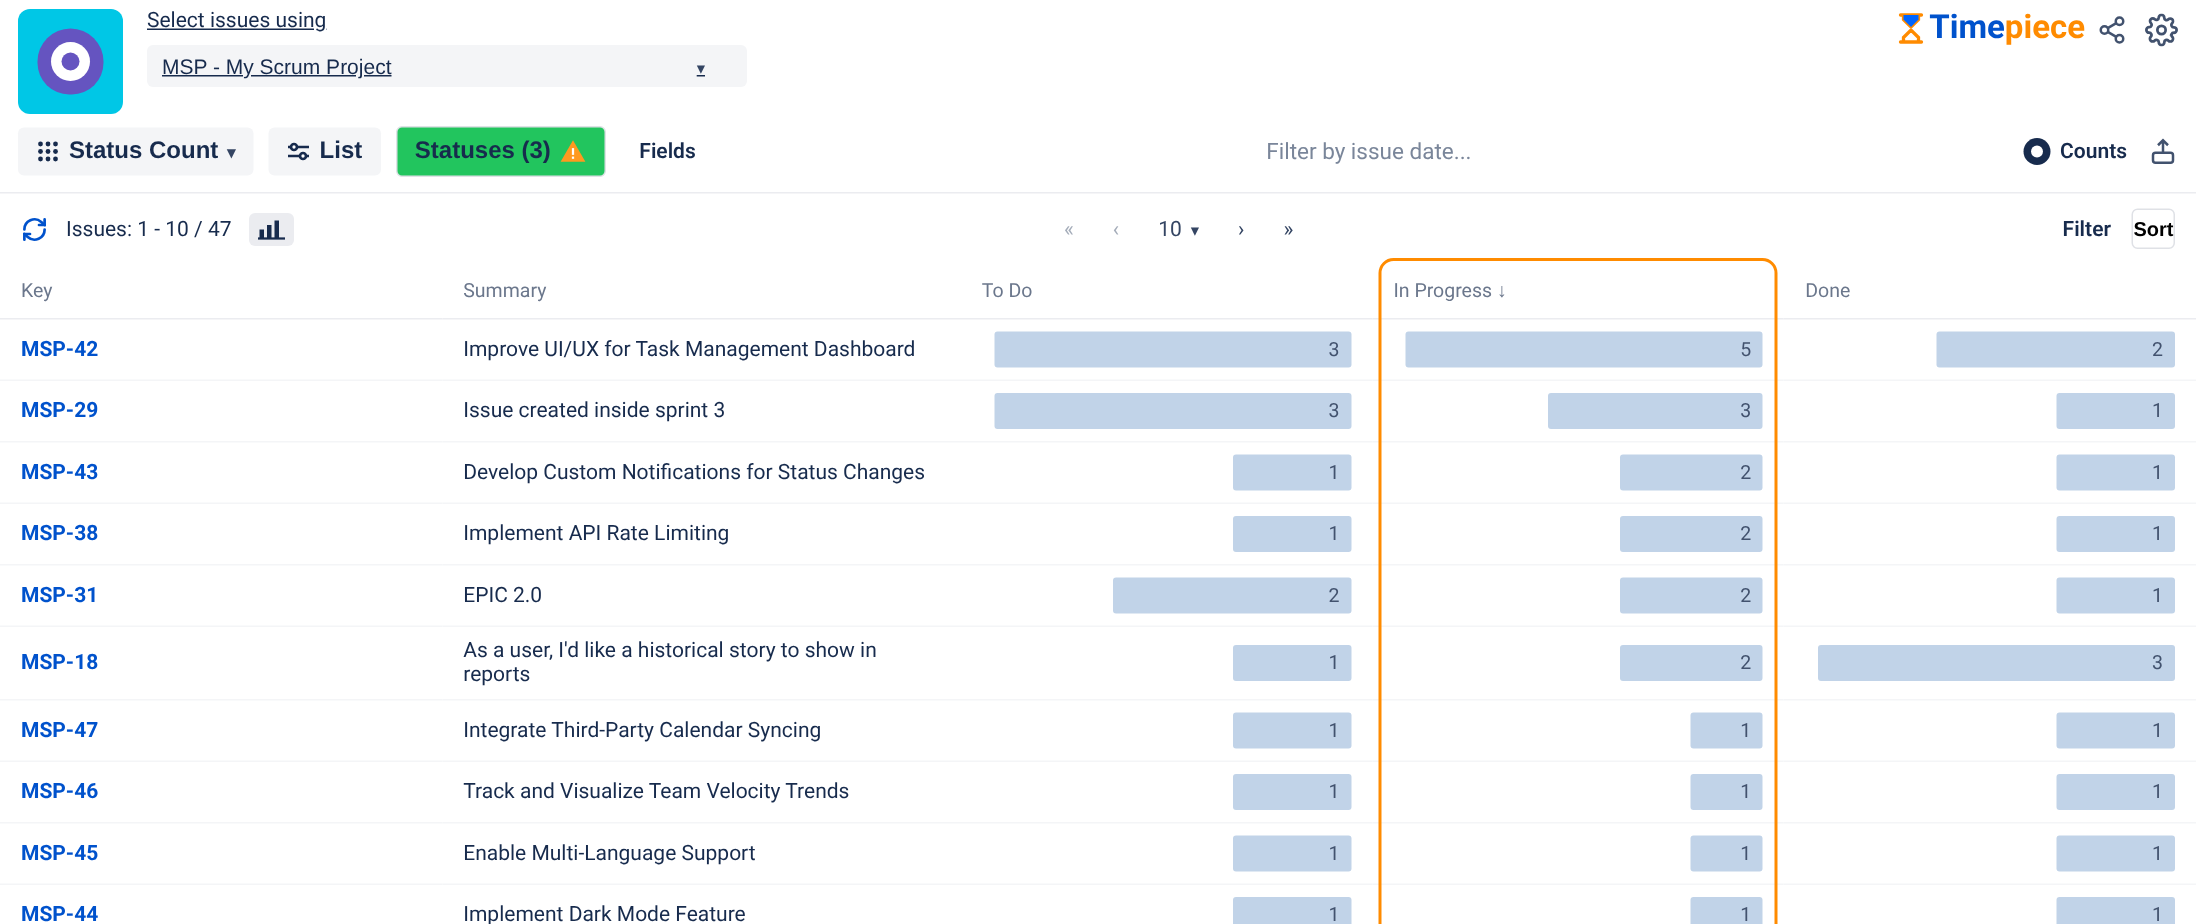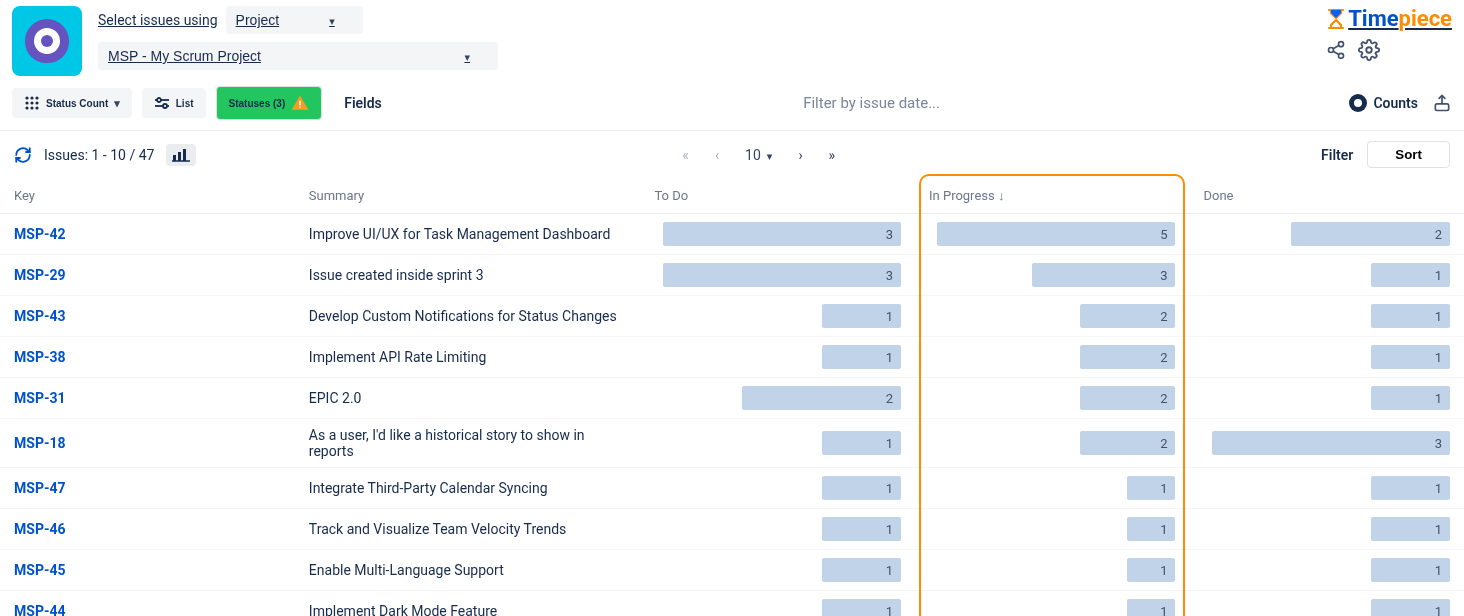--- a/index.html
+++ b/index.html
@@ -8,49 +8,49 @@
 .app-icon { width: 70px; height: 70px; background: #00C7E6; border-radius: 8px; margin-right: 16px; display: flex; align-items: center; justify-content: center; position: relative; flex-shrink: 0; }
 .app-icon-inner { width: 44px; height: 44px; background: #6554C0; border-radius: 50% 50% 48% 48%; position: relative; display:flex; align-items:center; justify-content:center;}
 .app-icon-eye { width: 26px; height: 26px; background: #fff; border-radius: 50%; display:flex; align-items:center; justify-content:center;}
 .app-icon-pupil { width: 12px; height: 12px; background: #6554C0; border-radius: 50%; }
 .selectors { flex: 1; text-decoration: underline; }
 .sel-row { display: flex; align-items: center; gap: 8px; margin-bottom: 8px; }
 .sel-label { font-size: 14px; color: #172B4D; }
 .sel { background: #F4F5F7; border: none; border-radius: 4px; padding: 6px 28px 6px 10px; font-size: 14px; color: #172B4D; cursor: pointer; position: relative; display: inline-flex; align-items: center; }
 .sel.wide { width: 400px; display:flex; justify-content:space-between; }
 .sel .chev { margin-left: 10px; color: #344563; }
-.brand { margin-left: auto; display: flex; flex-direction: column; align-items: flex-start; gap: 8px; text-decoration: underline; }
+.brand { margin-left: auto; display: flex; flex-direction: row; align-items: flex-end; gap: 8px; }
 .brand-logo { display: flex; align-items: center; font-size: 22px; font-weight: 700; }
 .brand-logo .hg { color: #FF8B00; margin-right: 2px; }
 .brand-logo .t1 { color: #0052CC; }
 .brand-logo .t2 { color: #FF8B00; }
 .brand-icons { display: flex; gap: 12px; align-items: center; color: #42526E; }
 .brand-icons span { cursor: pointer; }
 .toolbar { display: flex; align-items: center; padding: 8px 12px 10px 12px; gap: 10px; }
-.btn { background: #F4F5F7; border: none; border-radius: 4px; padding: 7px 12px; font-size: 10px; color: #172B4D; cursor: pointer; display: inline-flex; align-items: center; gap: 6px; font-weight: 600; }
+.btn { background: #F4F5F7; border: none; border-radius: 4px; padding: 7px 12px; font-size: 16px; color: #172B4D; cursor: pointer; display: inline-flex; align-items: center; gap: 6px; font-weight: 600; }
 .btn-outline { background: #22c55e; border: 1px solid #DFE1E6; }
 .warn-icon { color: #FF991F; font-size: 16px; }
 .fields-link { color: #172B4D; font-weight: 600; cursor: pointer; padding: 7px 12px; }
 .filter-placeholder { flex: 1; text-align: center; color: #7A869A; font-size: 15px; }
 .right-tools { display: flex; align-items: center; gap: 14px; }
 .counts-btn { display: inline-flex; align-items: center; gap: 6px; font-weight: 600; cursor: pointer; color: #172B4D;}
 .eye-badge { width: 18px; height: 18px; border-radius: 50%; background: #172B4D; display: inline-flex; align-items: center; justify-content: center; }
 .eye-badge-inner { width: 8px; height: 8px; border-radius: 50%; background: #fff; }
 .export-icon { cursor: pointer; color: #42526E; }
 hr.sep { border: none; border-top: 1px solid #EBECF0; margin: 0; }
 .pager-row { display: flex; align-items: center; padding: 10px 14px; gap: 12px; }
 .refresh { color: #0052CC; cursor: pointer; font-size: 18px; font-weight: bold;}
 .issues-count { color: #172B4D; font-size: 14px; }
 .chart-toggle { background: #EBECF0; border-radius: 4px; padding: 4px 6px; cursor:pointer; color:#172B4D;}
 .pager { margin: 0 auto; display: flex; align-items: center; gap: 26px; color: #344563;}
 .pager span { cursor: pointer; }
 .pager .disabled { color: #A5ADBA; cursor: default; }
 .pager .size { display: inline-flex; align-items: center; gap: 6px; font-weight: 400;}
 .right-pager { display: flex; align-items: center; gap: 14px; }
-.sort-btn { background: #fff; border: 1px solid #DFE1E6; border-radius: 4px; padding: 5px 27px; font-weight: 600; cursor: pointer;}
+.sort-btn { background: #fff; border: 1px solid #DFE1E6; border-radius: 4px; padding: 5px 0; font-weight: 600; cursor: pointer;}
 .filter-link { font-weight: 600; cursor: pointer;}
 .table { width: 100%; border-collapse: collapse; }
 .table th { text-align: left; font-weight: 400; color: #6B778C; font-size: 13px; padding: 10px 14px; border-bottom: 1px solid #EBECF0; }
 .table th.num { text-align: left; }
 .table th.sorted { color: #6B778C; }
 .table td { padding: 8px 14px; border-bottom: 1px solid #F4F5F7; font-size: 14px; vertical-align: middle; }
 .table td.key a { color: #0052CC; font-weight: 700; text-decoration: none; }
 .table td.summary { color: #172B4D; }
 .barcell { position: relative; height: 24px; }
 .bar { position: absolute; right: 0; top: 0; height: 24px; background: #C1D3E8; border-radius: 2px; display: flex; align-items: center; justify-content: flex-end; padding-right: 8px; color: #42526E; font-size: 13px; }
@@ -70,24 +70,20 @@
   <div class="app-icon">
     <div class="app-icon-inner">
         <div class="app-icon-eye">
           <div class="app-icon-pupil"></div>
         </div>
       </div>
   </div>
   <div class="selectors">
     <div class="sel-row">
       <span class="sel-label">Select issues using</span>
-      <button class="sel">
-        <span>Project</span>
-        <span class="chev chev-down" style="margin-left:50px;"></span>
-      </button>
     </div>
     <div class="sel-row">
       <button class="sel wide">
         <span>MSP - My Scrum Project</span>
         <span class="chev chev-down"></span>
       </button>
     </div>
   </div>
   <div class="brand">
     <div class="brand-logo">

